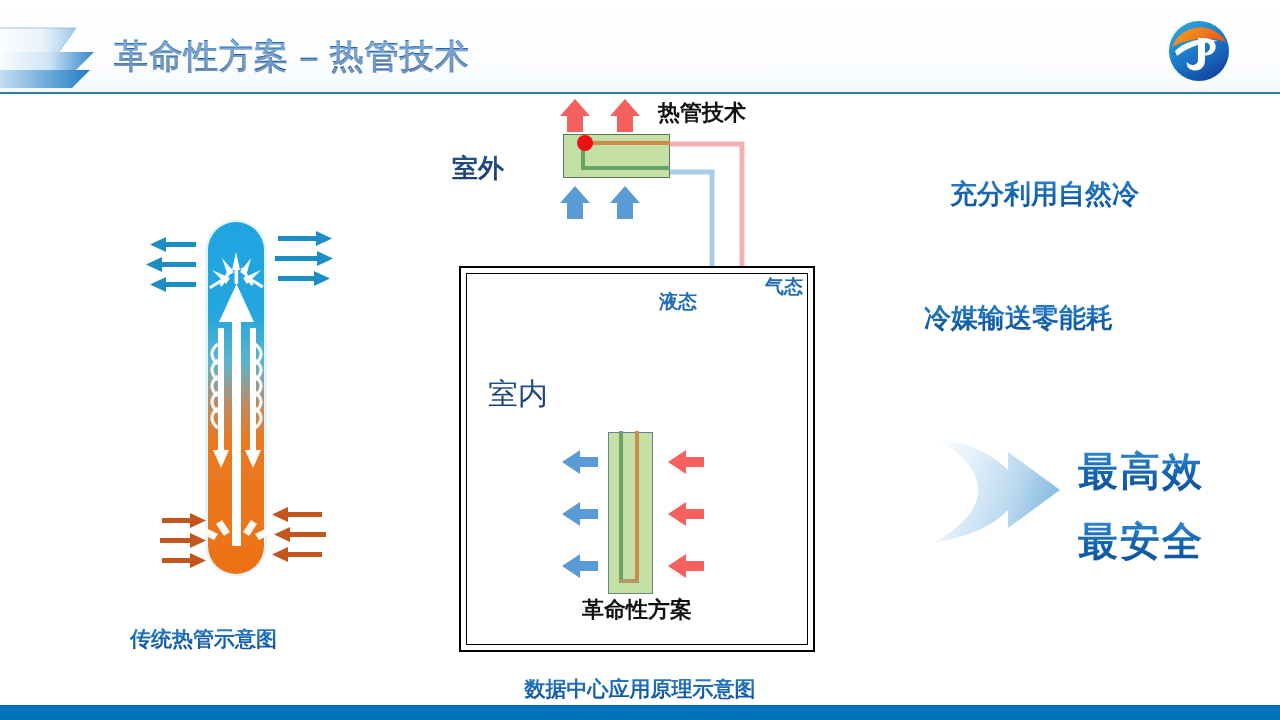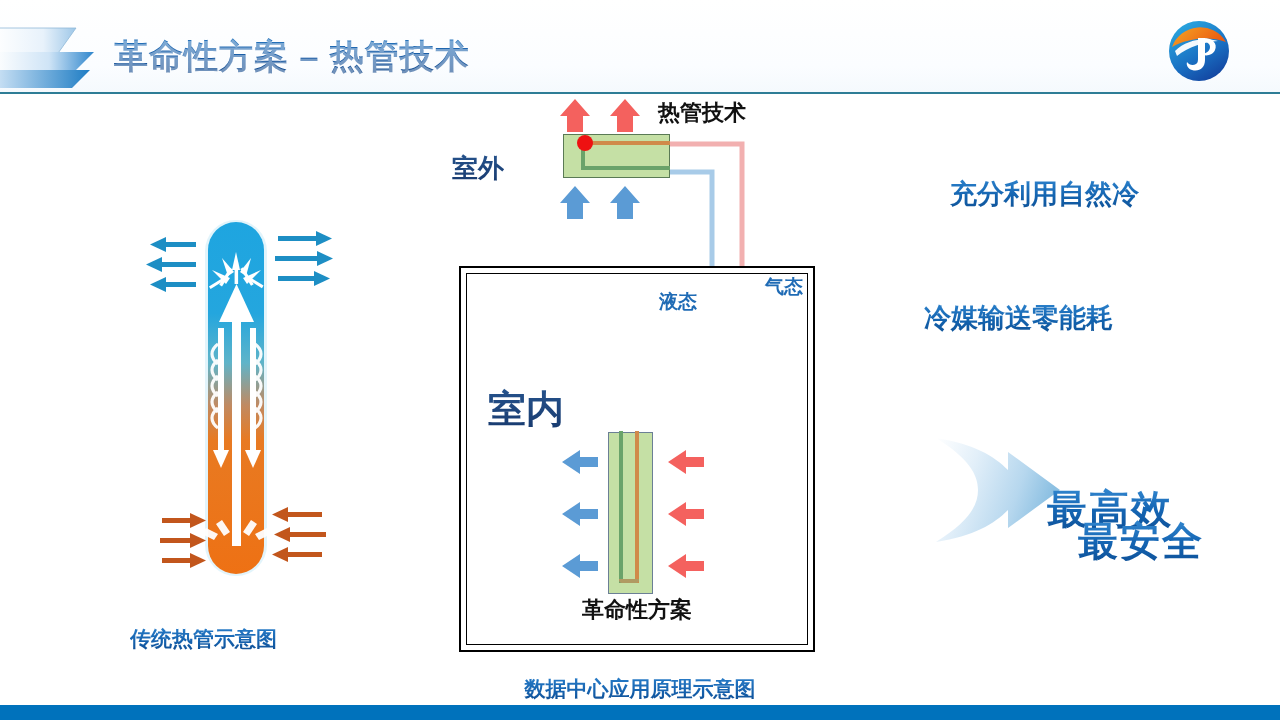--- a/index.html
+++ b/index.html
@@ -161,23 +161,23 @@
     font-weight: bold;
     color: #1a4f8c;
     background: linear-gradient(to bottom, #27558f 0%, #16376b 100%);
     -webkit-background-clip: text;
     background-clip: text;
     -webkit-text-fill-color: transparent;
     white-space: nowrap;
   }
   .label-indoor {
     position: absolute;
-    left: 48px; top: 290px;
-    font-size: 38px;
-    font-weight: bold;
+    left: 48px; top: 280px;
+    font-size: 30px;
+    font-weight: normal;
     color: #1a4f8c;
     background: linear-gradient(to bottom, #27558f 0%, #16376b 100%);
     -webkit-background-clip: text;
     background-clip: text;
     -webkit-text-fill-color: transparent;
     white-space: nowrap;
   }
   .label-liquid {
     position: absolute;
     left: 219px; top: 195px;
@@ -264,21 +264,21 @@
     font-size: 40px;
     font-weight: bold;
     letter-spacing: 2px;
     color: #1565c0;
     background: linear-gradient(to bottom, #3a8fd6 0%, #1566b4 50%, #0c4c92 100%);
     -webkit-background-clip: text;
     background-clip: text;
     -webkit-text-fill-color: transparent;
     white-space: nowrap;
   }
-  .slogan-1 { left: 1047px; top: 444px; margin-top: 38px; }
+  .slogan-1 { left: 1078px; top: 444px; }
   .slogan-2 { left: 1078px; top: 514px; }
 </style>
 </head>
 <body>
 
 <div class="header">
   <svg class="deco-shape" viewBox="0 0 130 62" preserveAspectRatio="none">
     <defs>
       <linearGradient id="dg1" x1="0" y1="0" x2="1" y2="0">
         <stop offset="0%" stop-color="#ffffff"></stop>

